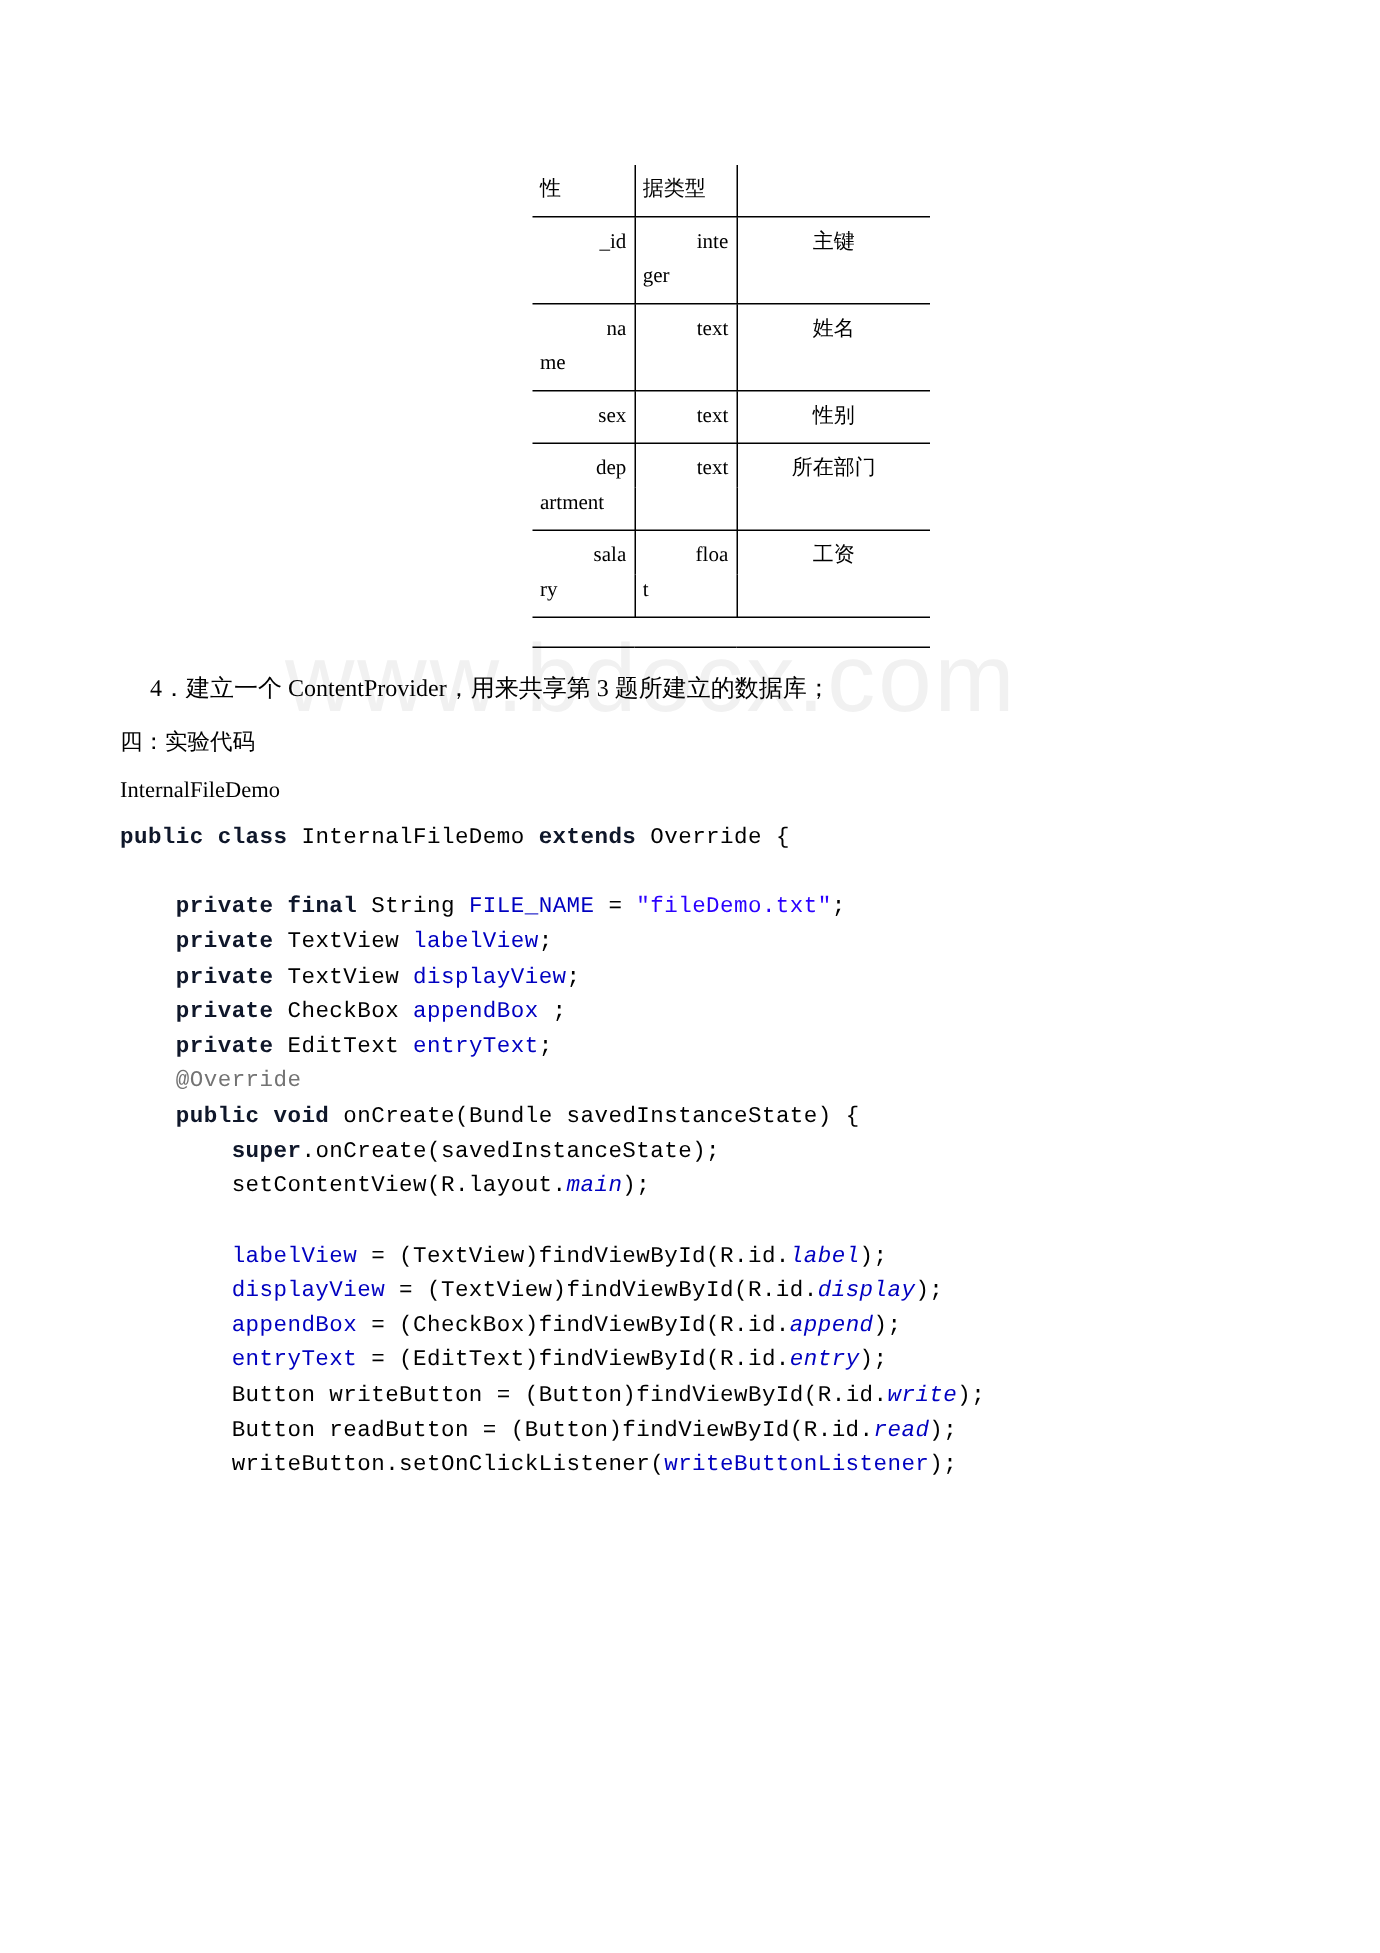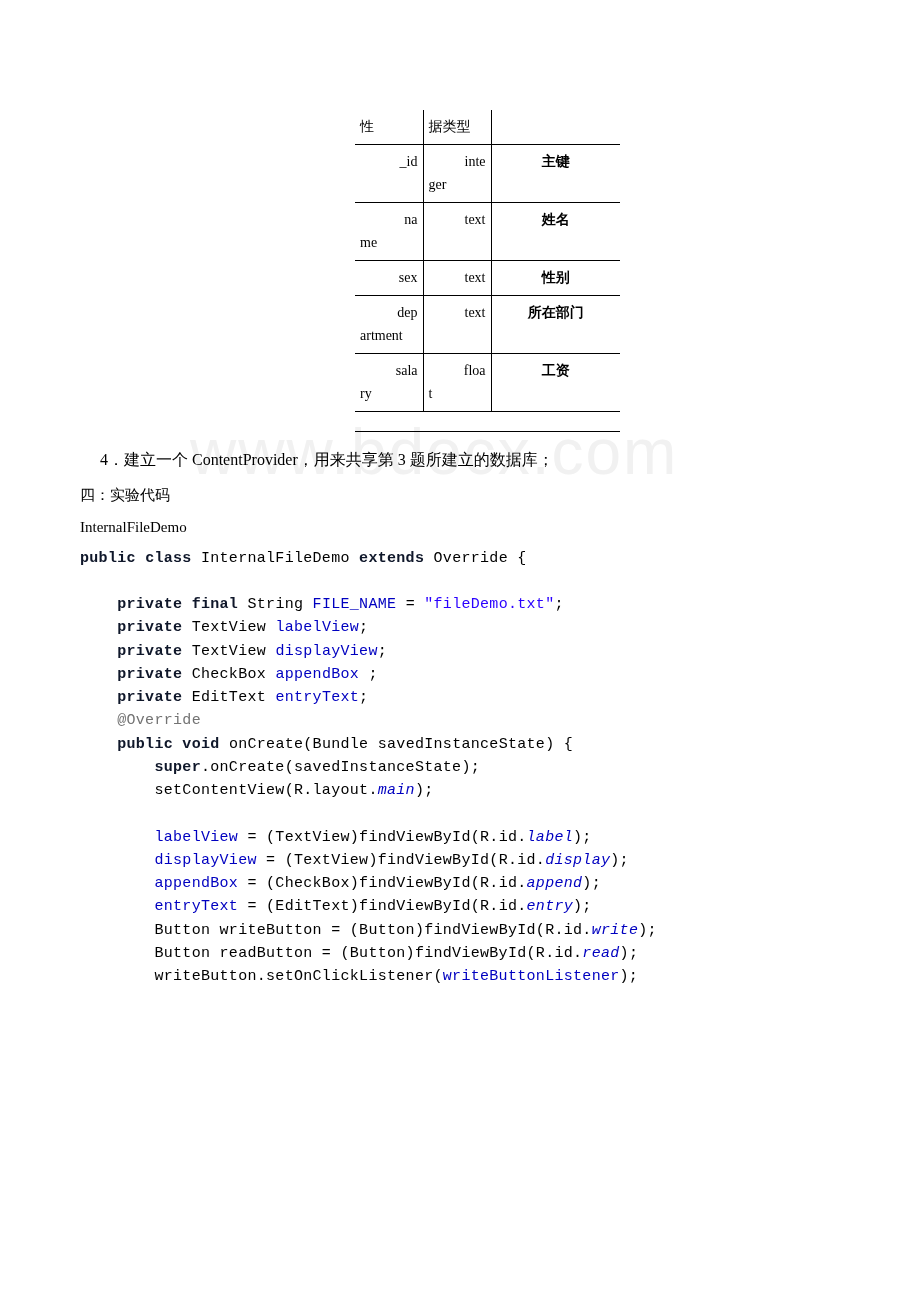--- a/index.html
+++ b/index.html
@@ -39,21 +39,21 @@
       border: 1px solid #000;
       padding: 6px 5px;
       font-size: 14px;
       vertical-align: middle;
     }
     .inner-table tr:first-child td { border-top: none; }
     .inner-table td:first-child { border-left: none; }
     .inner-table td:last-child { border-right: none; }
     .c1 { width: 68px; }
     .c2 { width: 68px; }
-    .c3 { text-align: center; font-weight: bold; }
+    .c3 { text-align: center; }
     .txt-right { text-align: right; }
     .split-top { border-bottom: none !important; padding-bottom: 0 !important; }
     .split-bot { border-top: none !important; padding-top: 0 !important; }
     .note-row td {
       border: none !important;
       padding: 8px 6px 8px 6px;
       font-size: 14px;
       line-height: 1.9;
     }
     .note-first {

